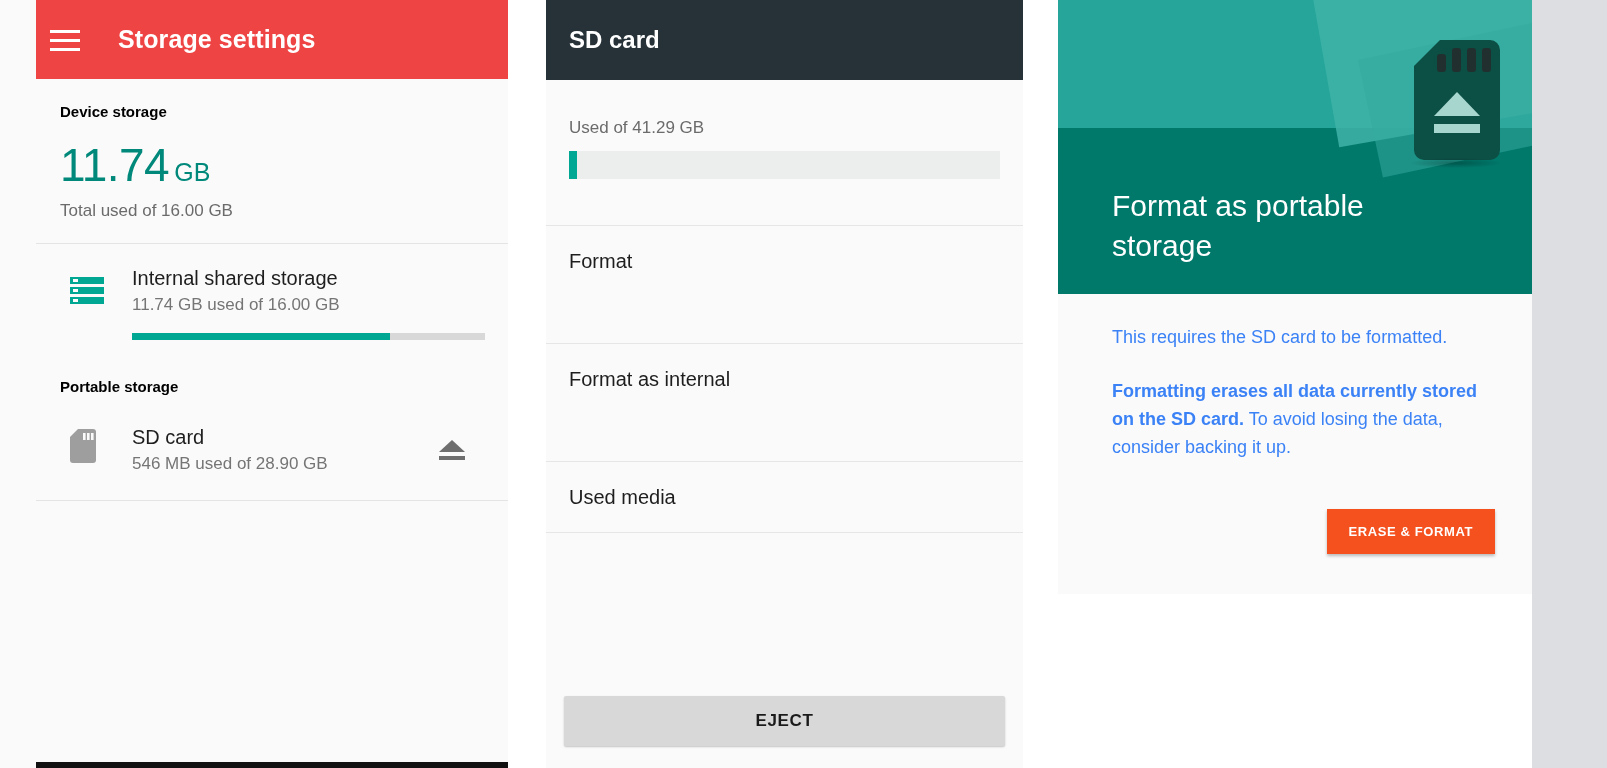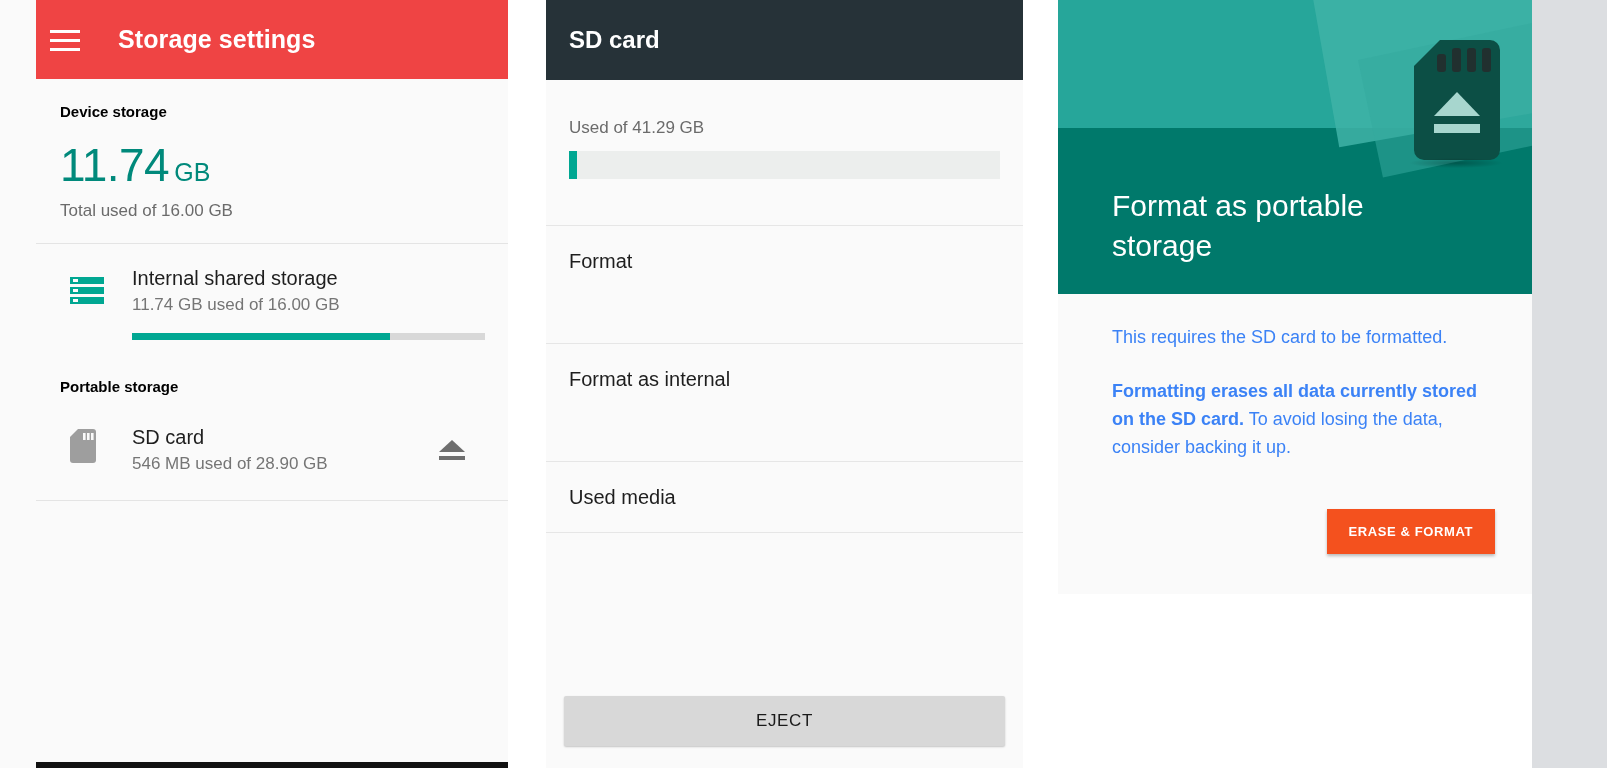--- a/index.html
+++ b/index.html
@@ -250,21 +250,21 @@
     padding: 0 18px 22px 18px;
     box-sizing: border-box;
   }
   .p2-eject {
     height: 50px;
     background: #d8d8d8;
     border: none;
     width: 100%;
     color: #1a1a1a;
     font-size: 17px;
-    font-weight: normal;
+    font-weight: bold;
     letter-spacing: 0.6px;
     font-family: "Liberation Sans", sans-serif;
     box-shadow: 0 1px 2px rgba(0,0,0,0.22);
     border-radius: 2px;
     cursor: pointer;
   }
 
   
   .panel3 {
     position: absolute;

